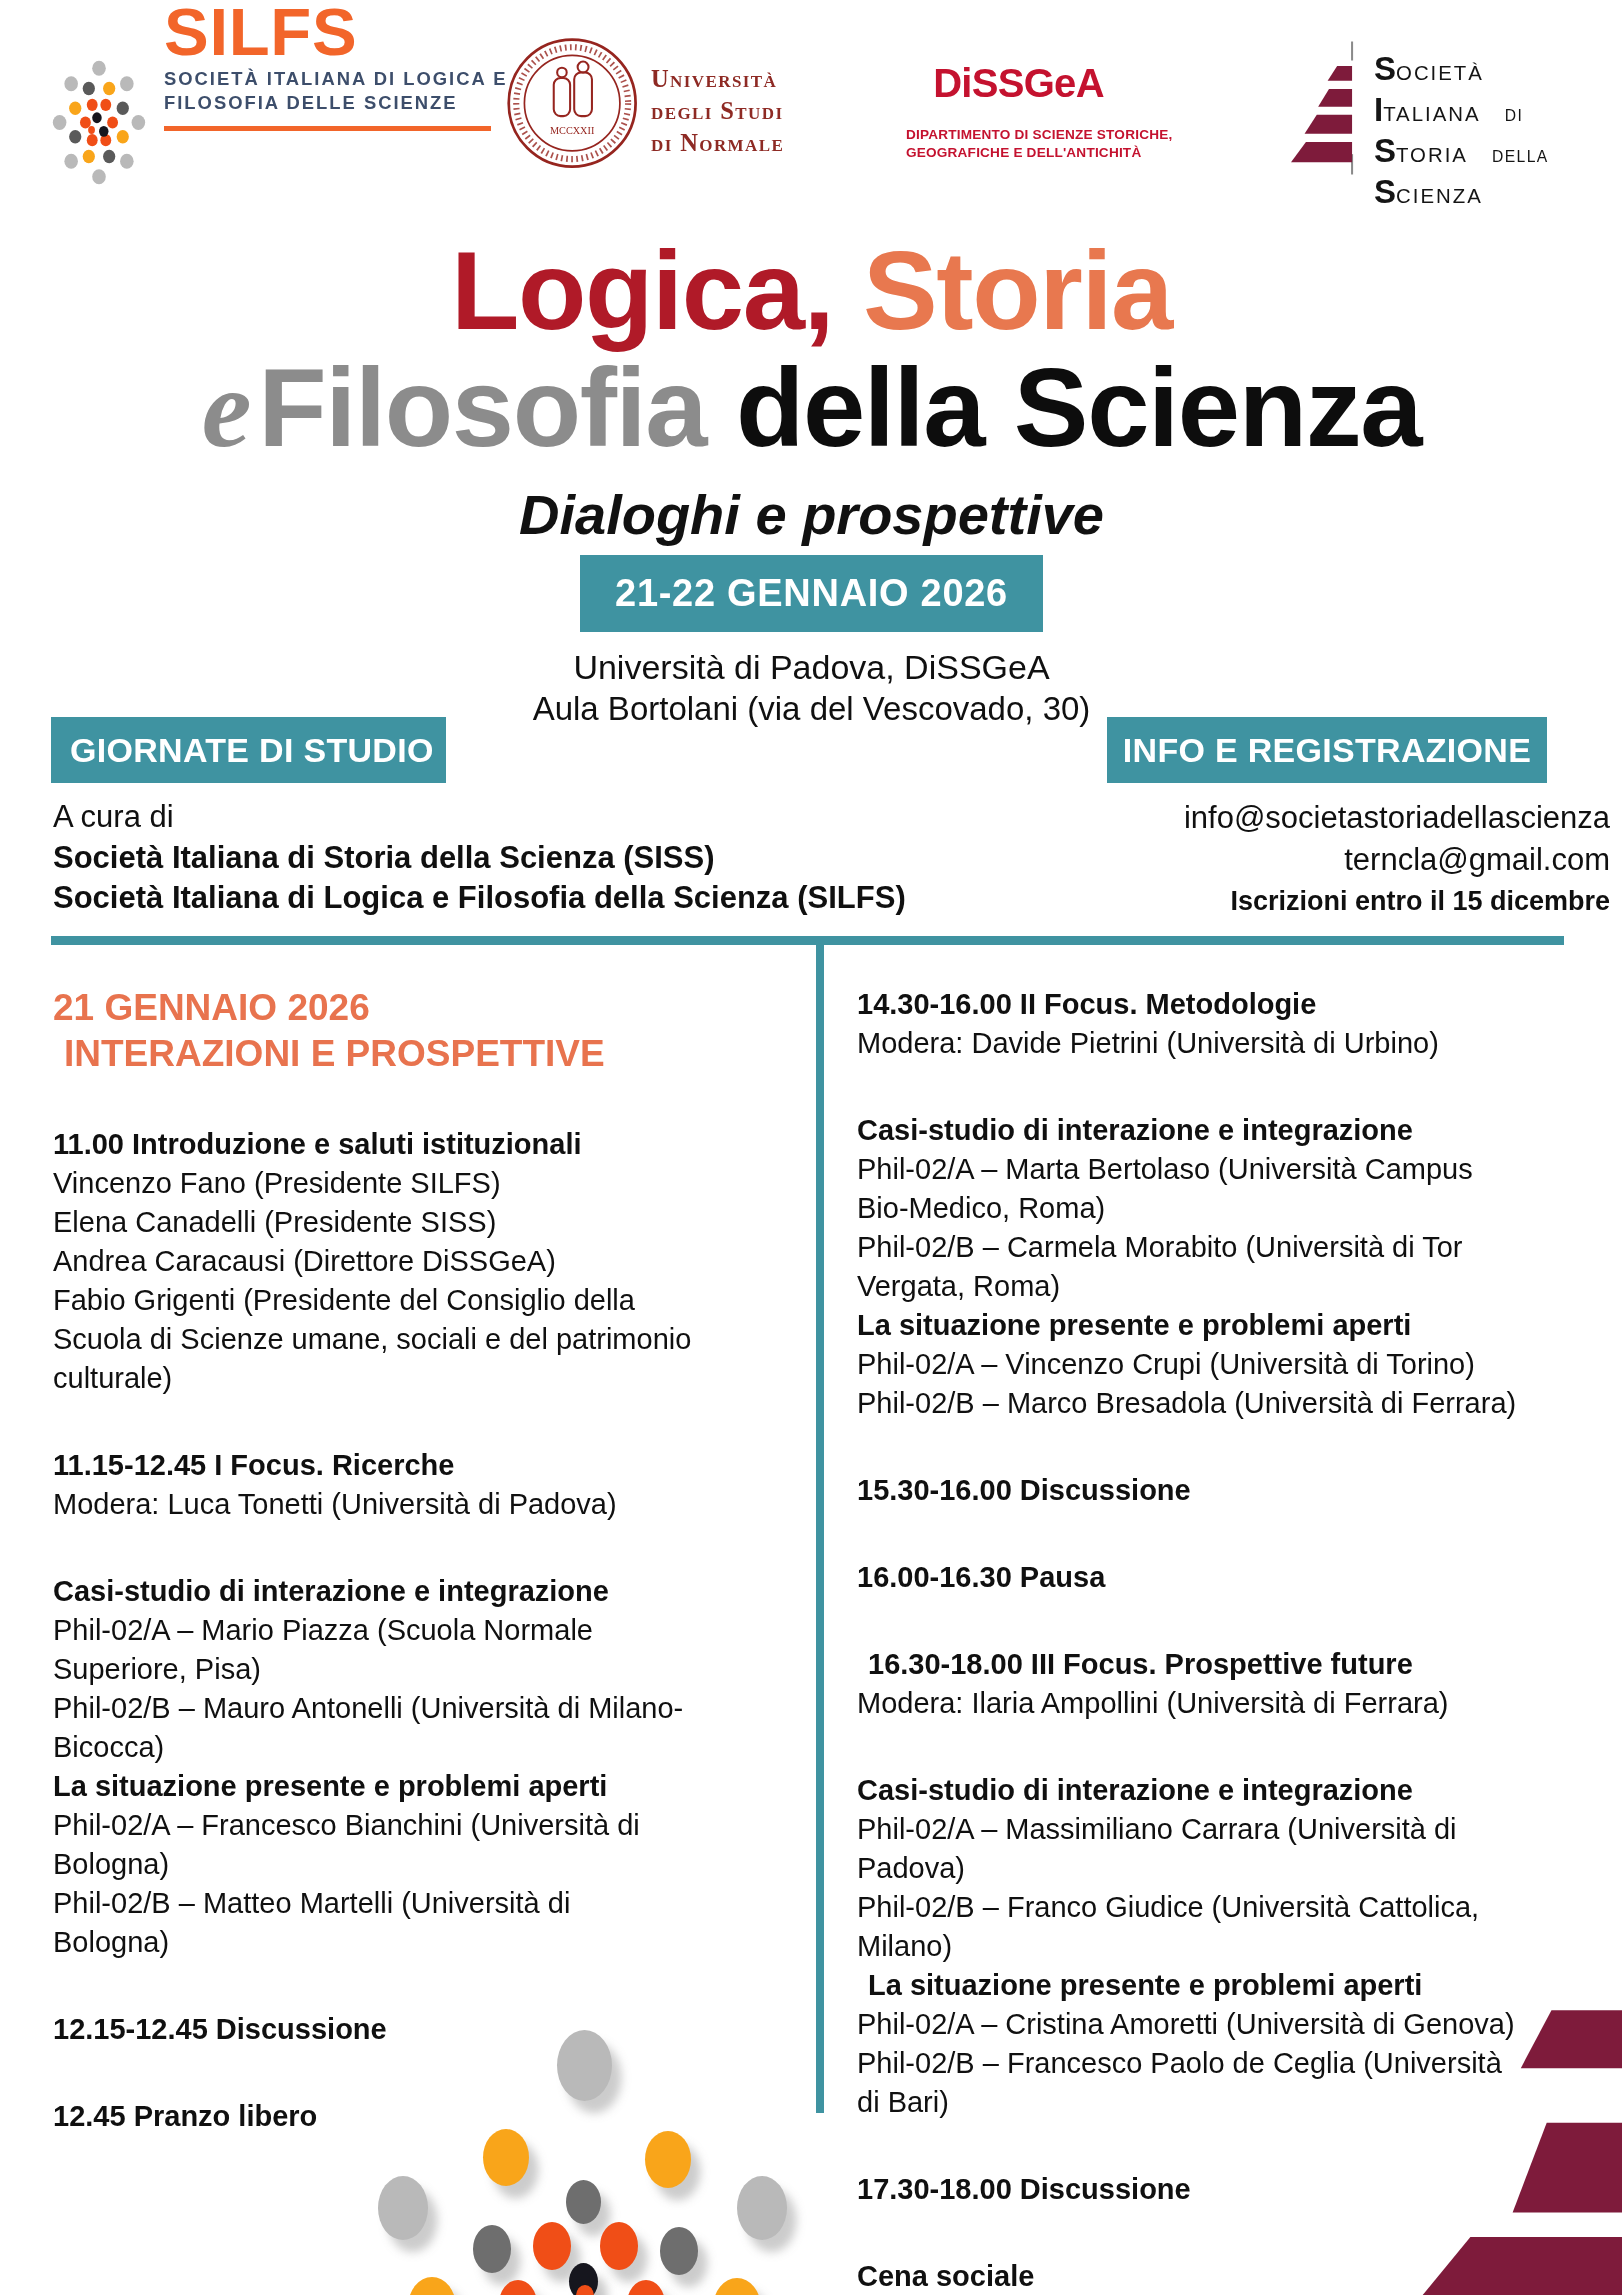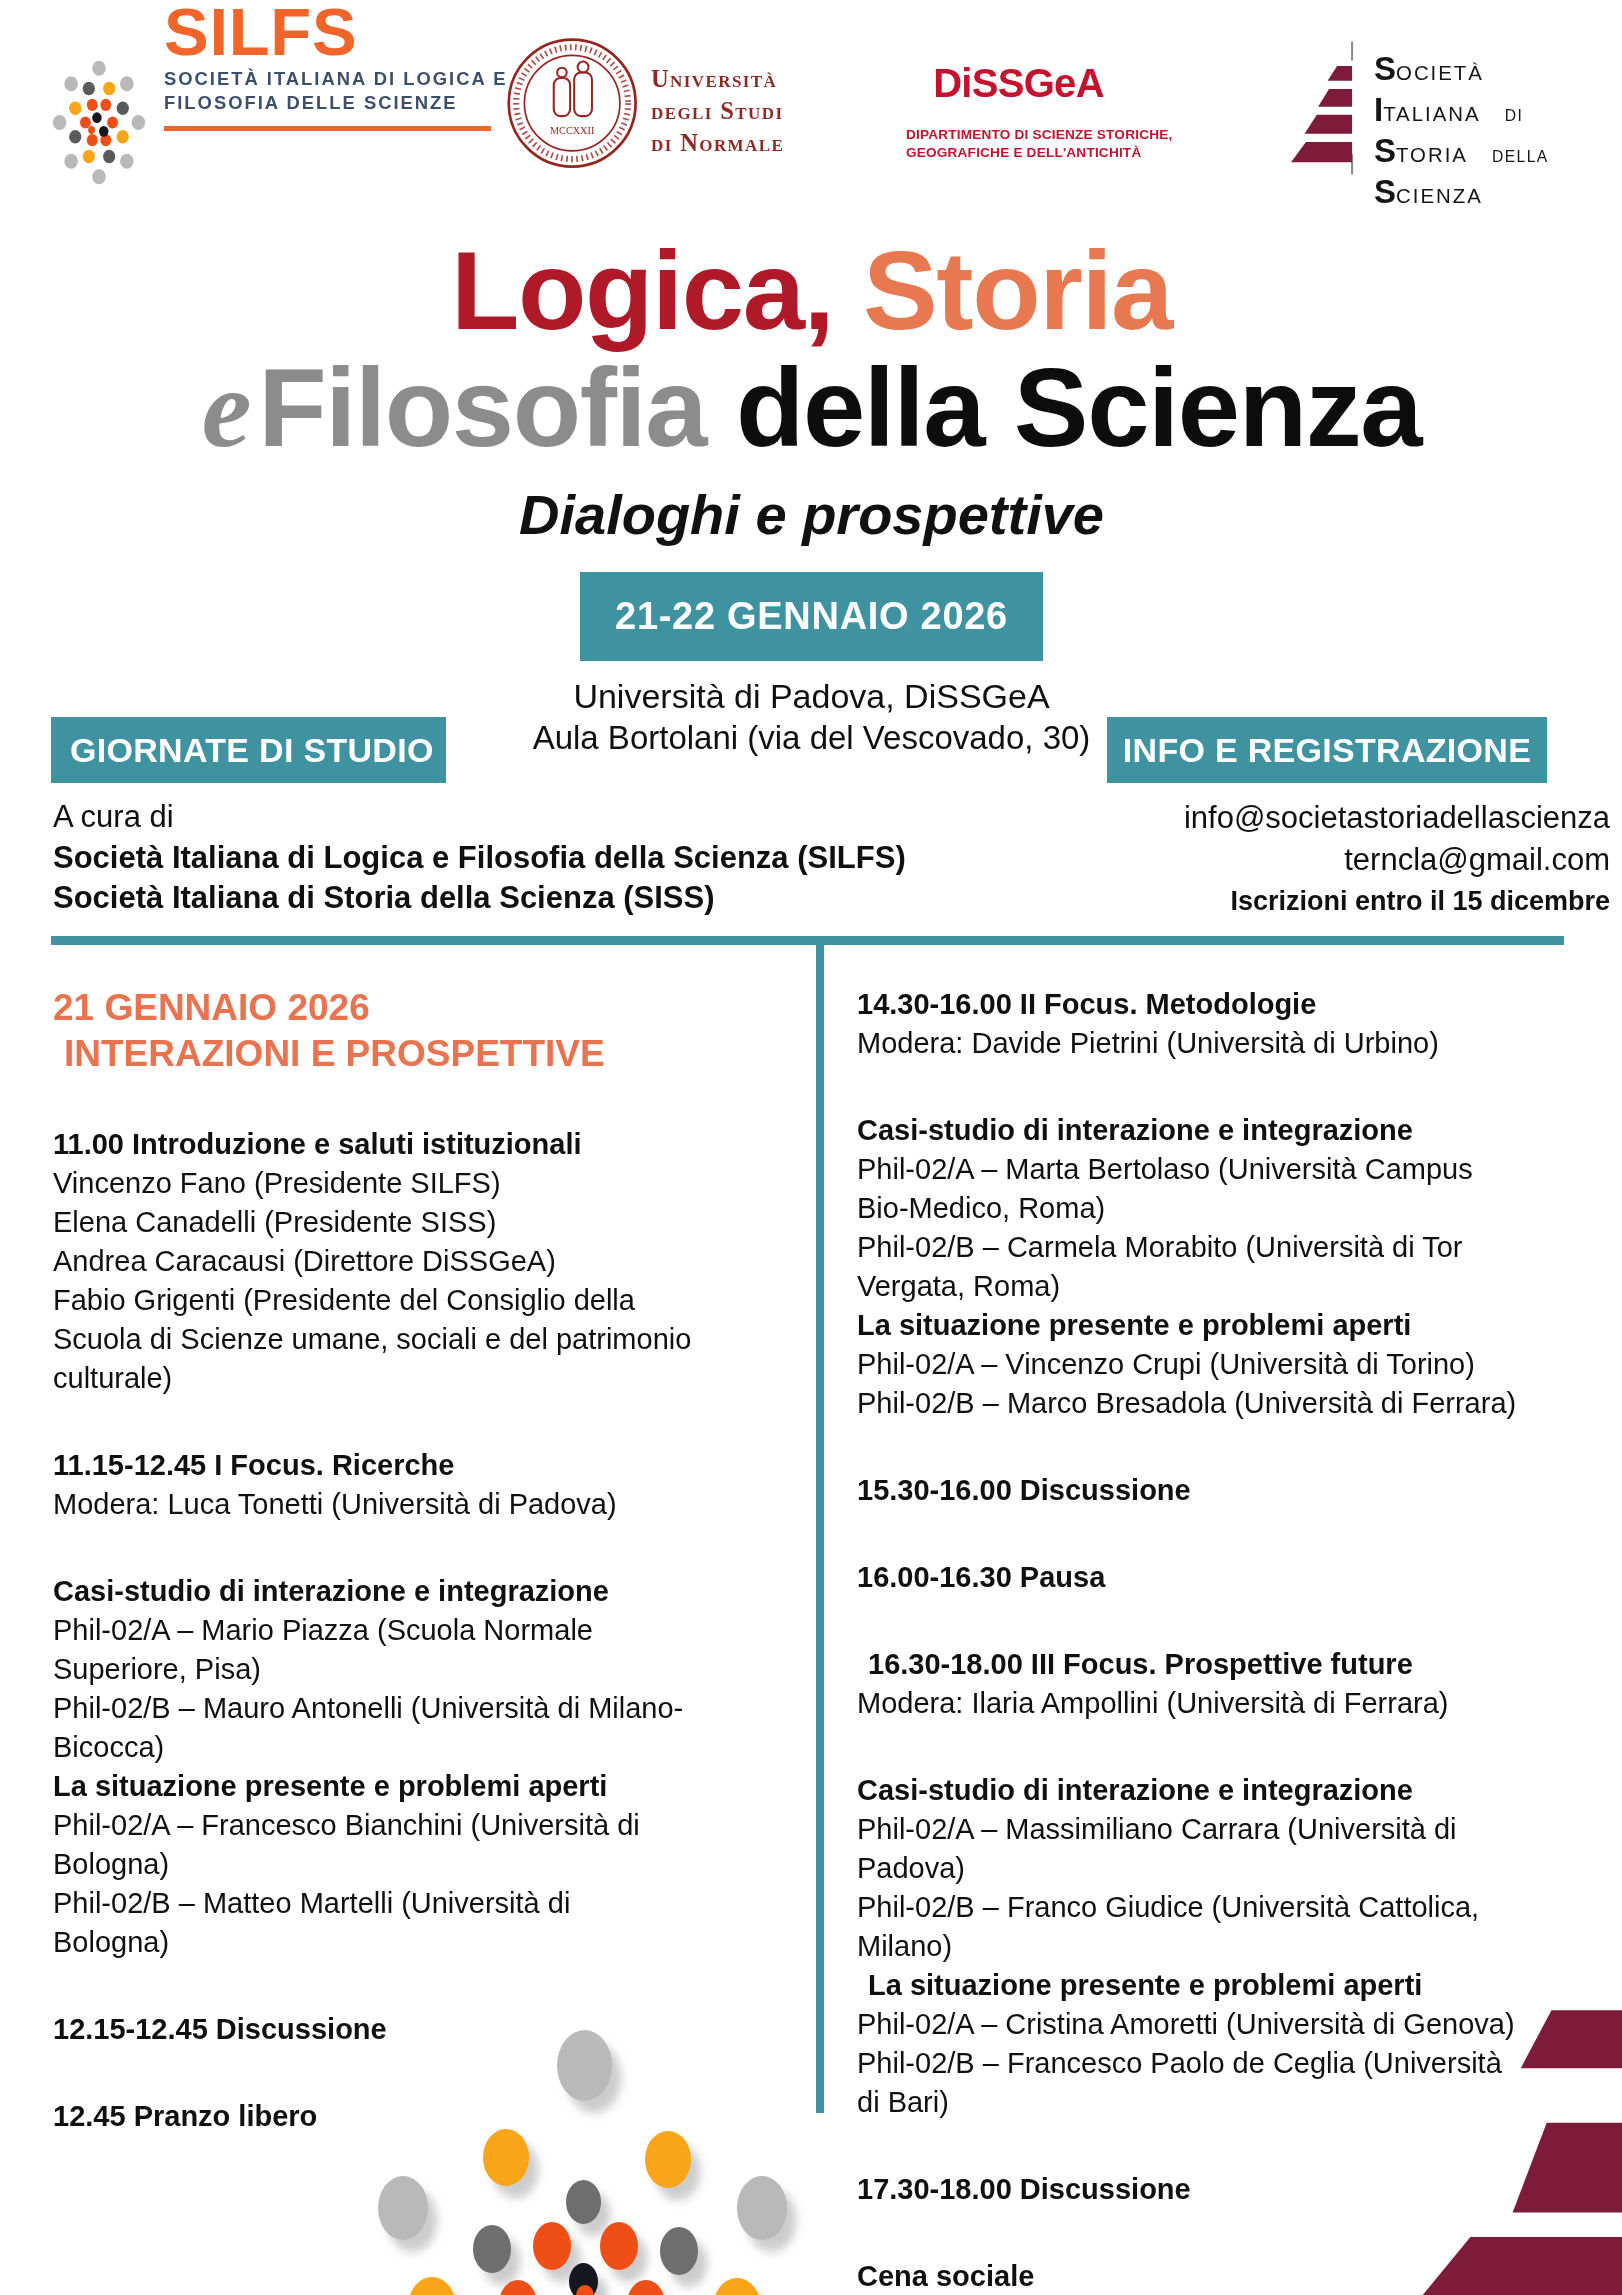--- a/index.html
+++ b/index.html
@@ -34,22 +34,22 @@
 
   
   .title-block{position:absolute;left:0;top:232px;width:100%;text-align:center}
   .t-line{font-size:112px;font-weight:700;line-height:117px;letter-spacing:-1.4px;white-space:nowrap}
   .t-red{color:#B01A28}
   .t-coral{color:#E8784F}
   .t-gray{color:#8C8C8C}
   .t-black{color:#0d0d0d}
   .t-e{font-family:"Liberation Serif",serif;font-style:italic;font-weight:700;color:#8C8C8C;margin-right:8.2px}
   .subtitle{font-size:56px;font-weight:700;font-style:italic;color:#111;margin-top:16.4px;line-height:63px}
-  .date-pill{display:inline-block;margin-top:26px;background:#3F93A1;color:#fff;
-             font-size:38px;font-weight:700;line-height:63px;padding:13px 35px;letter-spacing:0.7px}
+  .date-pill{display:inline-block;margin-top:9px;background:#3F93A1;color:#fff;
+             font-size:38px;font-weight:700;line-height:63px;padding:7px 35px;letter-spacing:0.7px}
   .venue1{font-size:34px;font-weight:400;margin-top:15px;line-height:41px}
   .venue2{font-size:33px;font-weight:400;line-height:41px}
 
   
   .badge{position:absolute;background:#3F93A1;color:#ffffff;font-weight:700;font-size:34px;
          height:66px;display:flex;align-items:center;letter-spacing:0.3px}
   #badge-left{left:51px;top:717px;width:395px;padding-left:19px}
   #badge-right{left:1107px;top:717px;width:440px;justify-content:center}
 
   .curators{position:absolute;left:53px;top:796px}
@@ -194,22 +194,22 @@
     <div class="venue1">Università di Padova, DiSSGeA</div>
     <div class="venue2">Aula Bortolani (via del Vescovado, 30)</div>
   </div>
 
   <div class="badge" id="badge-left">GIORNATE DI STUDIO</div>
   <div class="badge" id="badge-right">INFO E REGISTRAZIONE</div>
 
   <div class="curators">
     <div class="cur-intro">A cura di</div>
     <div>
+        <div class="cur-org">Società Italiana di Storia della Scienza (SISS)</div>
         <div class="cur-org">Società Italiana di Logica e Filosofia della Scienza (SILFS)</div>
-        <div class="cur-org">Società Italiana di Storia della Scienza (SISS)</div>
       </div>
   </div>
 
   <div class="contacts">
     <div class="contact-email">info@societastoriadellascienza</div>
     <div class="contact-email">terncla@gmail.com</div>
     <div class="contact-deadline">Iscrizioni entro il 15 dicembre</div>
   </div>
 
   <div class="hrule"></div>

